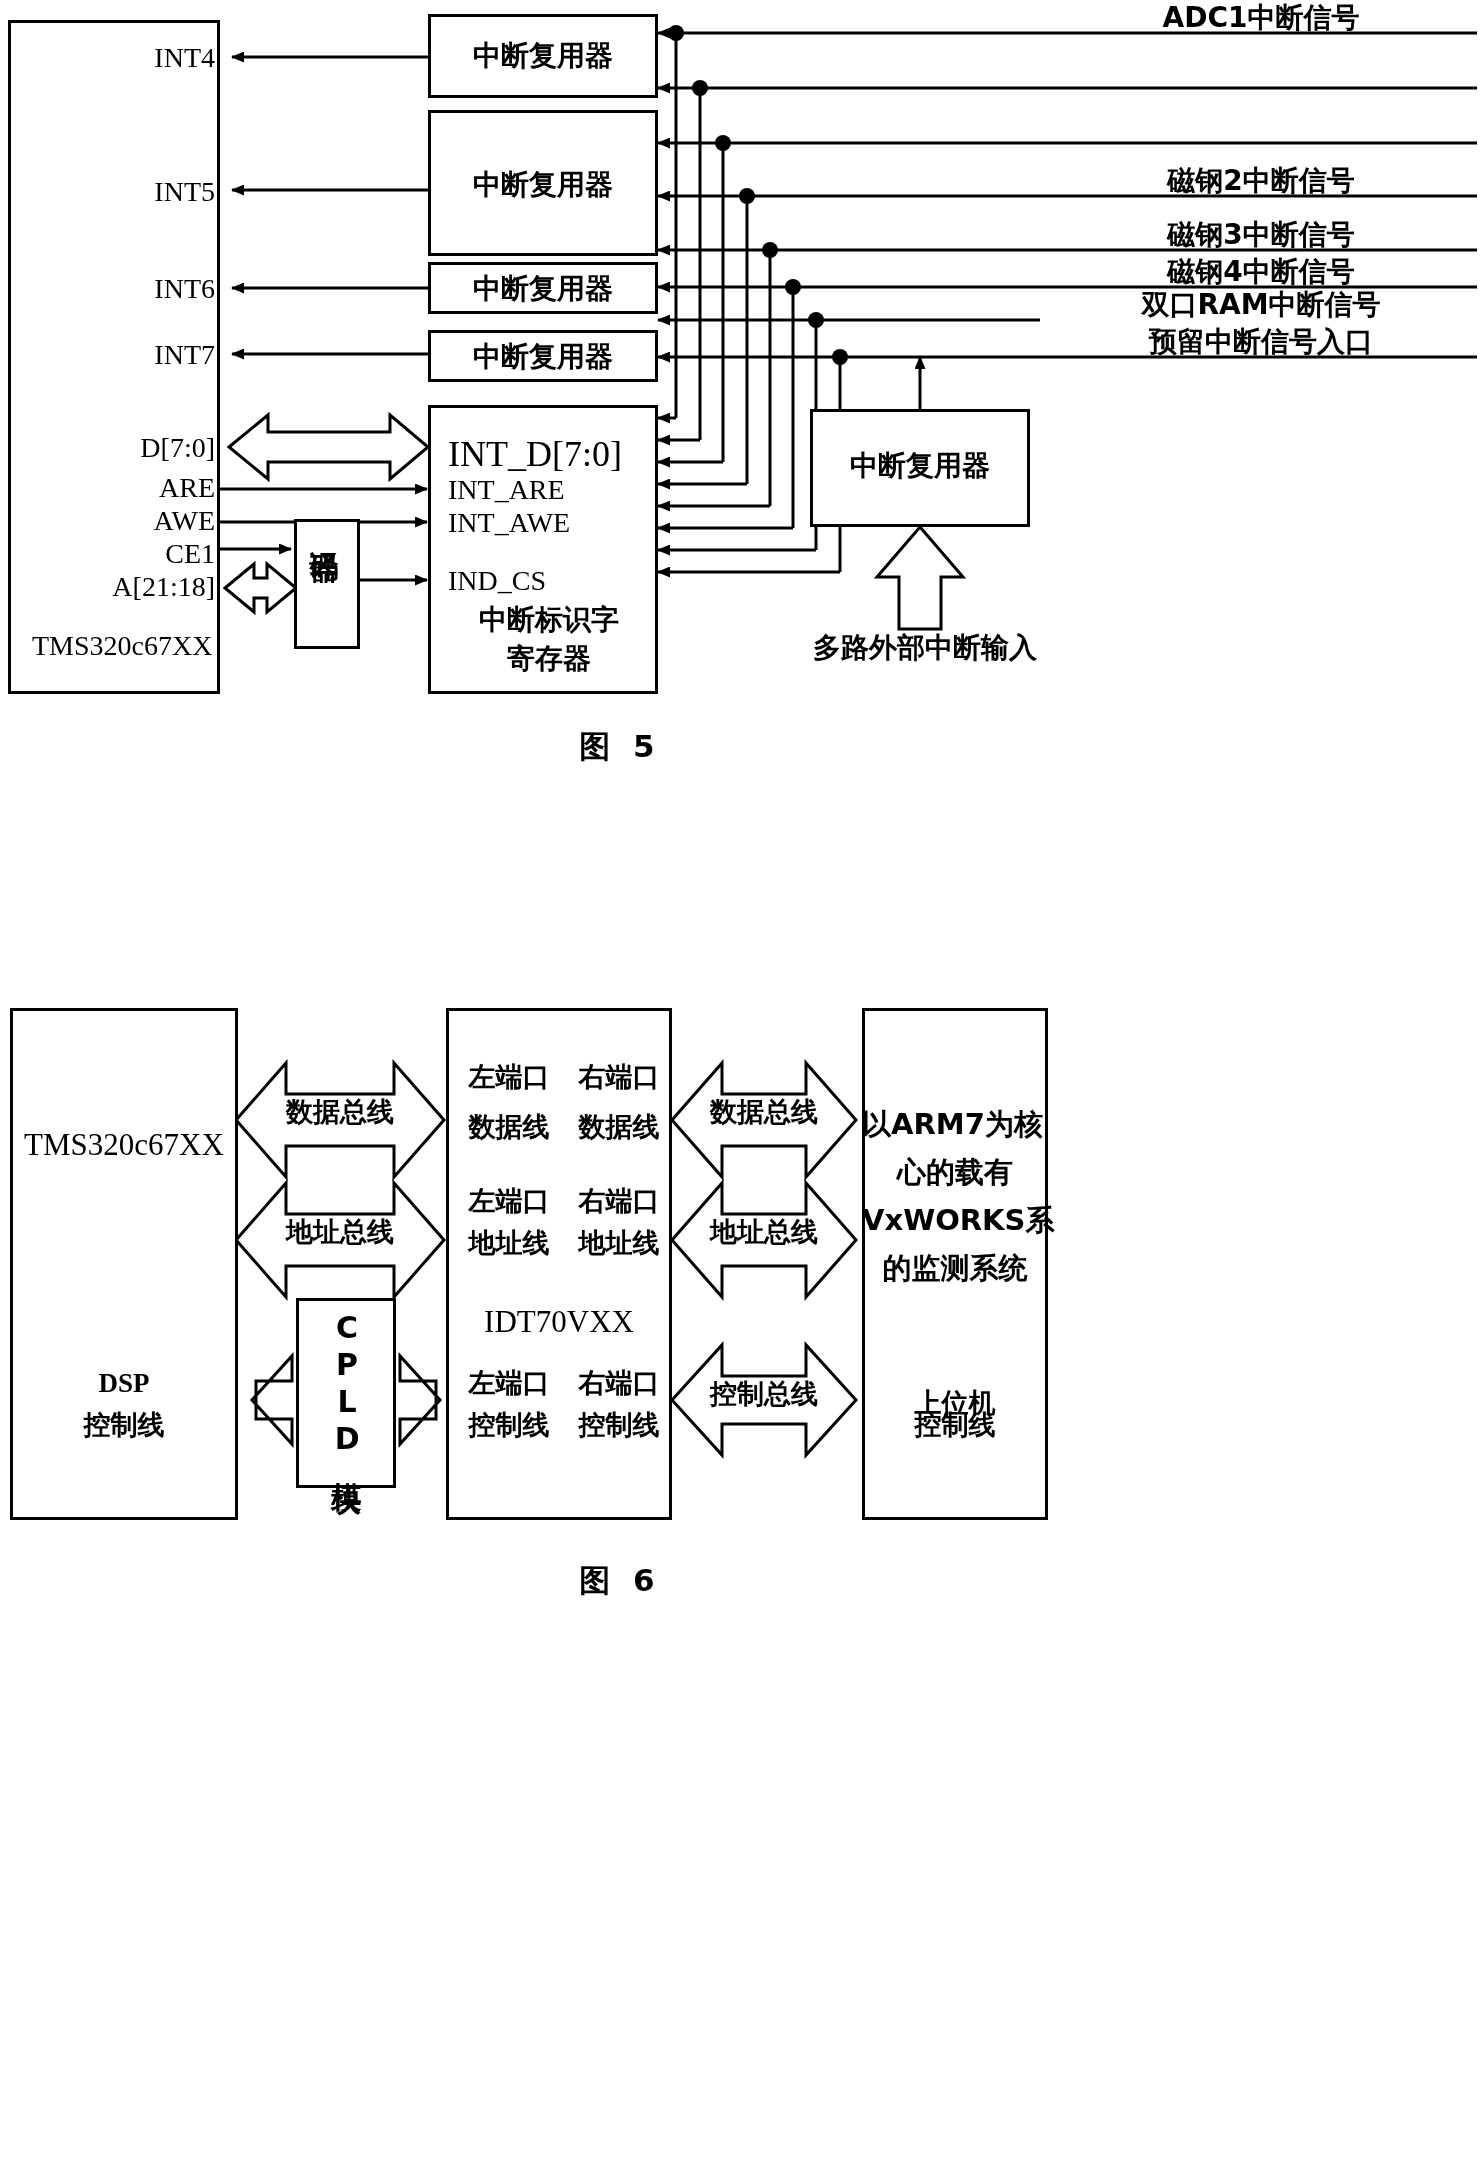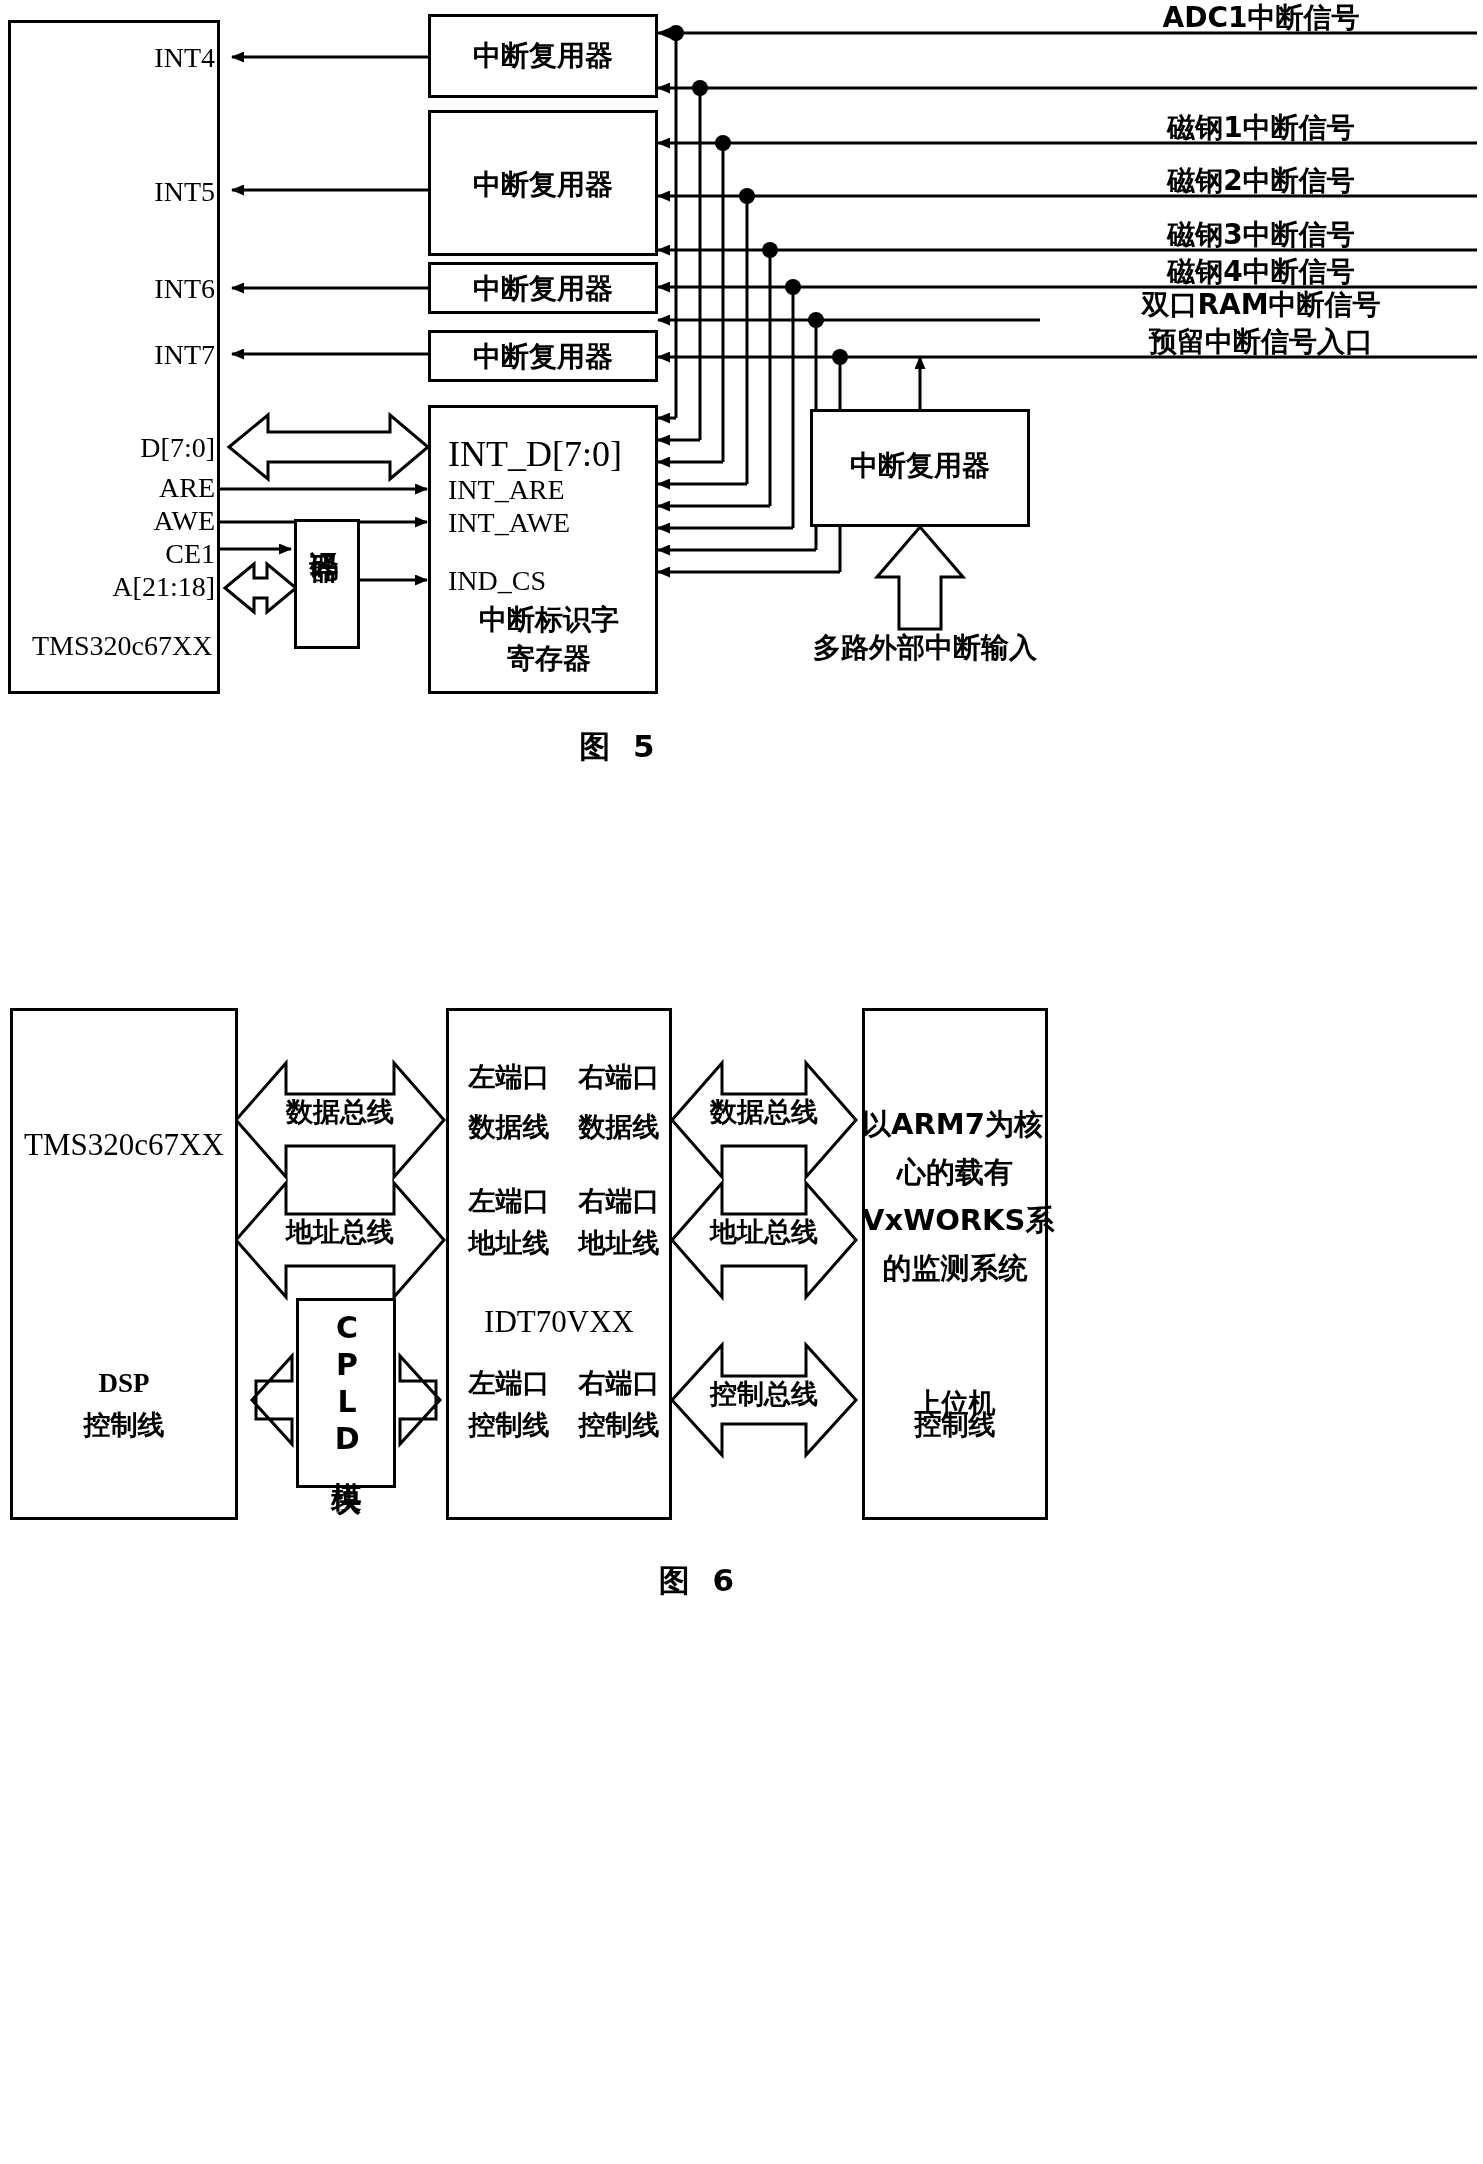--- a/index.html
+++ b/index.html
@@ -150,21 +150,20 @@
   <div class="lbl mono" style="left:448px;top:565px;font-size:28px;">IND_CS</div>
   <div class="lbl ctr cjk" style="left:440px;top:604px;width:218px;font-size:28px;">中断标识字</div>
   <div class="lbl ctr cjk" style="left:440px;top:643px;width:218px;font-size:28px;">寄存器</div>
 
   <div class="lbl vert cjk" style="left:308px;top:528px;font-size:29px;letter-spacing:2px;">译码器</div>
 
   <div class="lbl ctr cjk" style="left:810px;top:450px;width:220px;font-size:28px;">中断复用器</div>
   <div class="lbl ctr cjk" style="left:780px;top:632px;width:290px;font-size:28px;">多路外部中断输入</div>
 
   <div class="lbl ctr cjk" style="left:1046px;top:2px;width:430px;font-size:28px;">ADC1中断信号</div>
-  <div class="lbl ctr cjk" style="left:1046px;top:112px;width:430px;font-size:28px;">磁钢1中断信号</div>
   <div class="lbl ctr cjk" style="left:1046px;top:165px;width:430px;font-size:28px;">磁钢2中断信号</div>
   <div class="lbl ctr cjk" style="left:1046px;top:219px;width:430px;font-size:28px;">磁钢3中断信号</div>
   <div class="lbl ctr cjk" style="left:1046px;top:256px;width:430px;font-size:28px;">磁钢4中断信号</div>
   <div class="lbl ctr cjk" style="left:1046px;top:289px;width:430px;font-size:28px;">双口RAM中断信号</div>
   <div class="lbl ctr cjk" style="left:1046px;top:326px;width:430px;font-size:28px;">预留中断信号入口</div>
 
   <div class="fig cjk" style="left:500px;top:726px;width:240px;text-align:center;">图 5</div>
 
   <svg class="layer" viewBox="0 0 1483 2164">
     <g stroke="#000" stroke-width="3" fill="#fff">
@@ -221,15 +220,15 @@
   <div class="lbl ctr cjk" style="left:566px;top:1368px;width:106px;font-size:27px;">右端口</div>
   <div class="lbl ctr cjk" style="left:566px;top:1410px;width:106px;font-size:27px;">控制线</div>
 
   <div class="lbl ctr cjk" style="left:862px;top:1108px;width:181px;font-size:29px;">以ARM7为核</div>
   <div class="lbl ctr cjk" style="left:862px;top:1156px;width:186px;font-size:29px;">心的载有</div>
   <div class="lbl ctr cjk" style="left:862px;top:1204px;width:186px;font-size:29px;">VxWORKS系</div>
   <div class="lbl ctr cjk" style="left:862px;top:1252px;width:186px;font-size:29px;">的监测系统</div>
   <div class="lbl ctr cjk" style="left:862px;top:1368px;width:186px;font-size:27px;margin-top:20px;">上位机</div>
   <div class="lbl ctr cjk" style="left:862px;top:1410px;width:186px;font-size:27px;">控制线</div>
 
-  <div class="fig cjk" style="left:500px;top:1560px;width:240px;text-align:right;">图 6</div>
+  <div class="fig cjk" style="left:500px;top:1560px;width:240px;text-align:center;">图 6</div>
 
 </div>
 
 </body></html>

